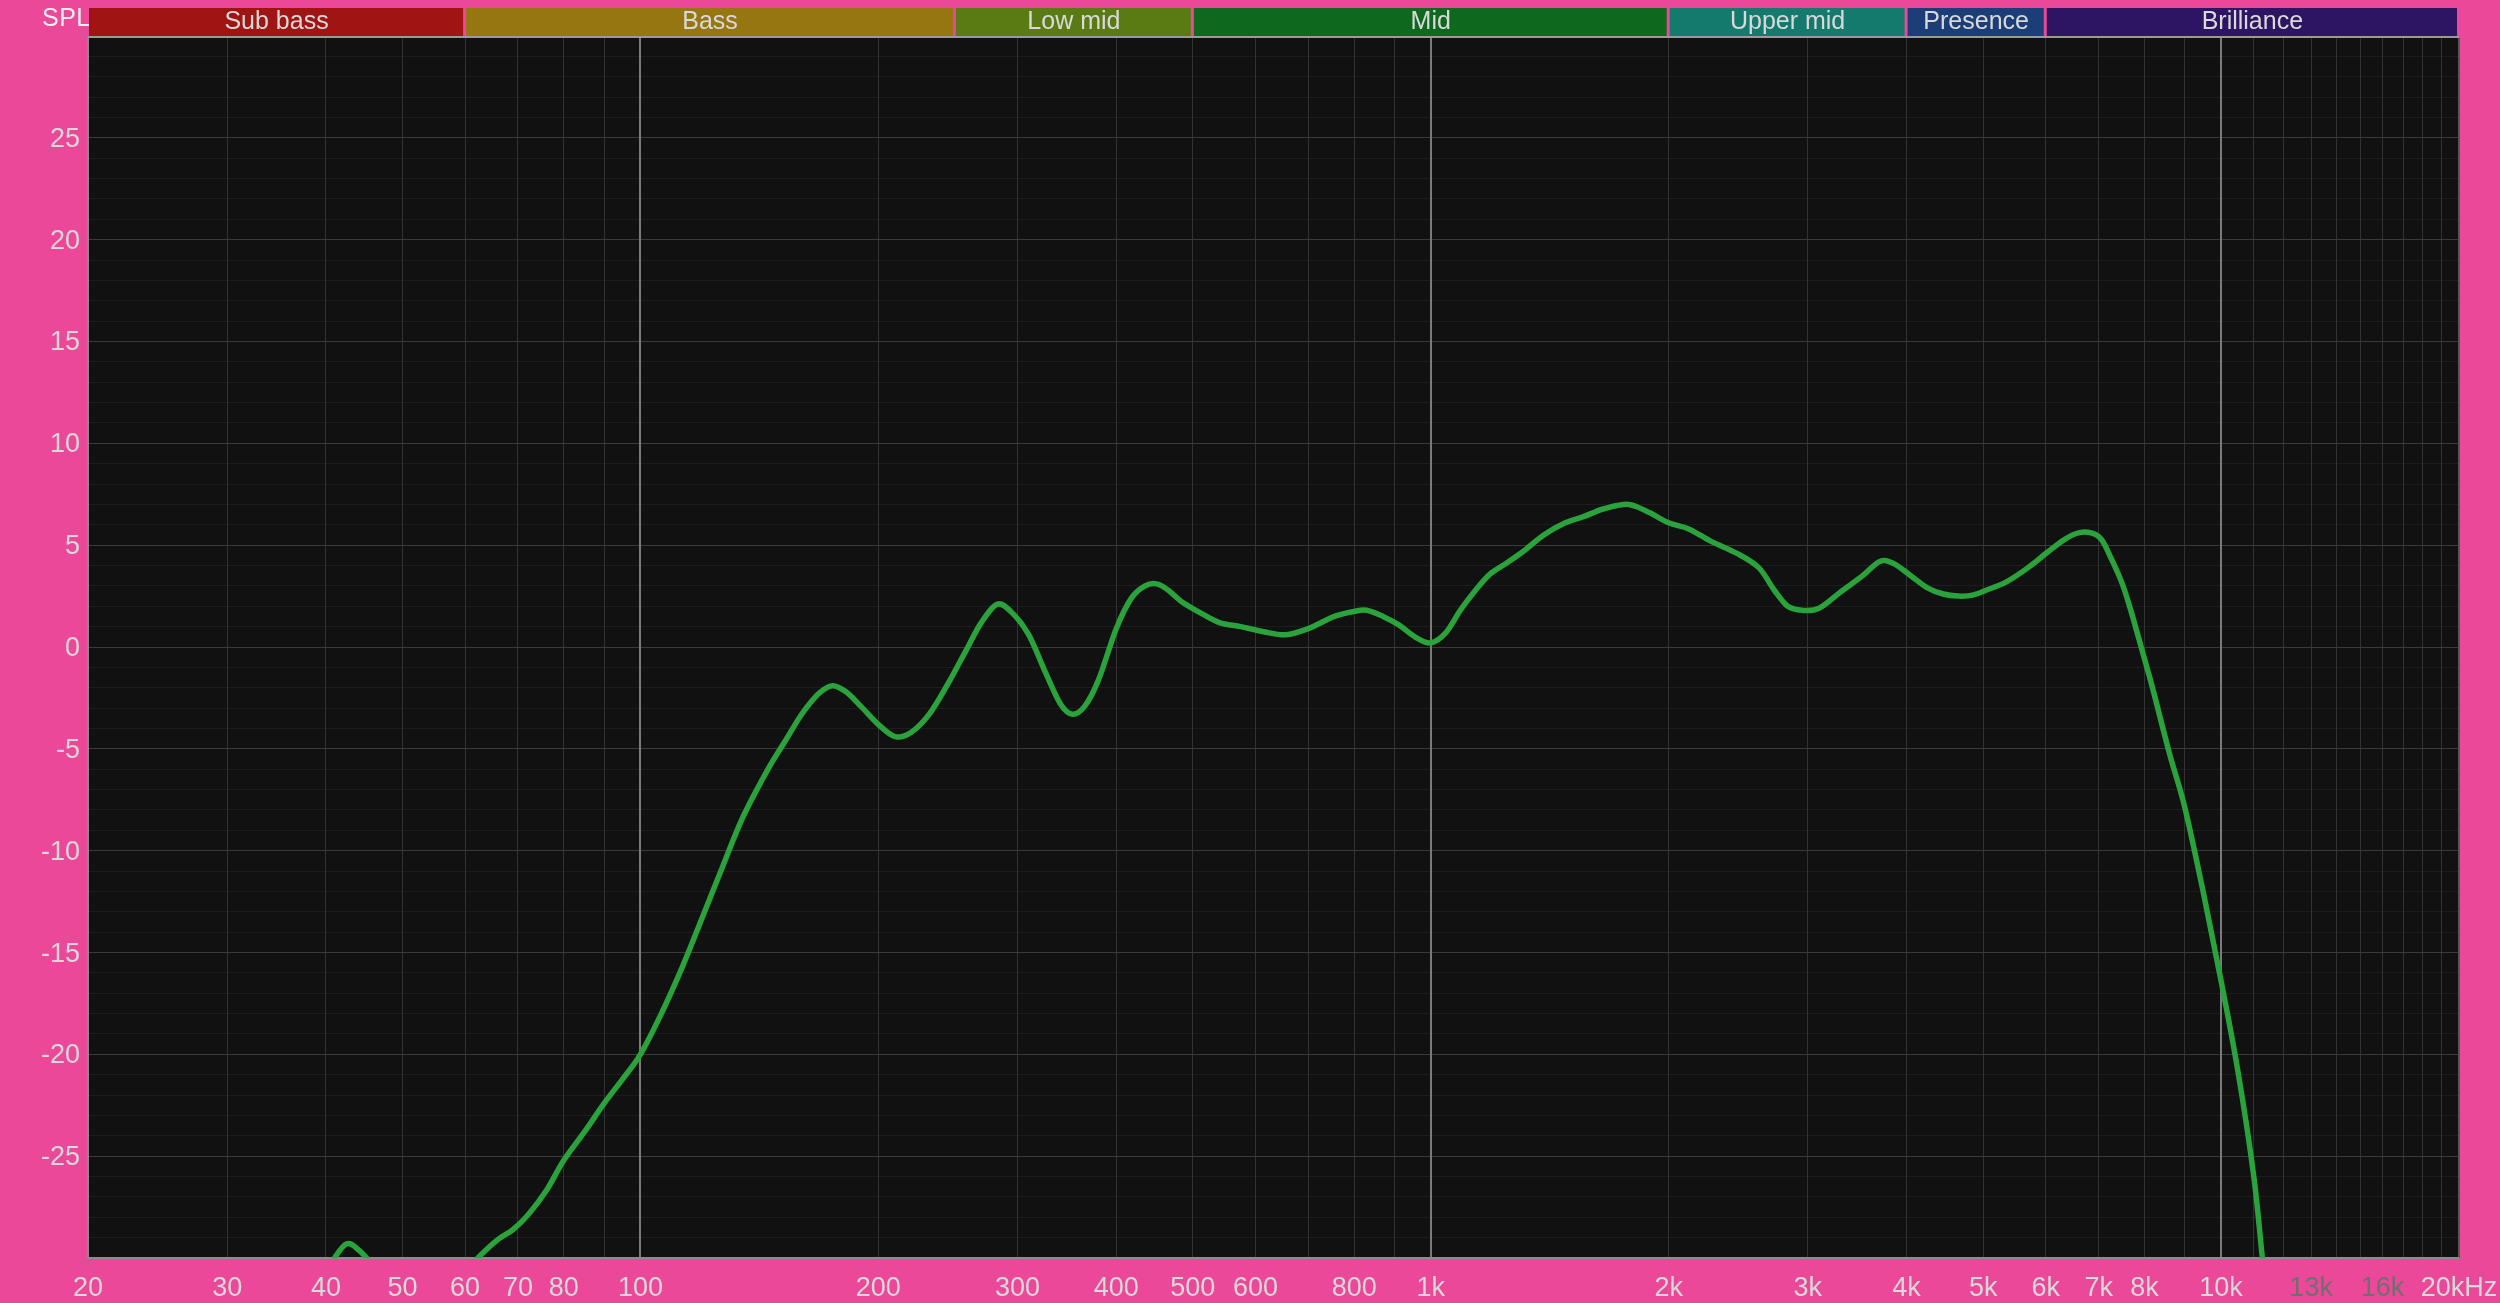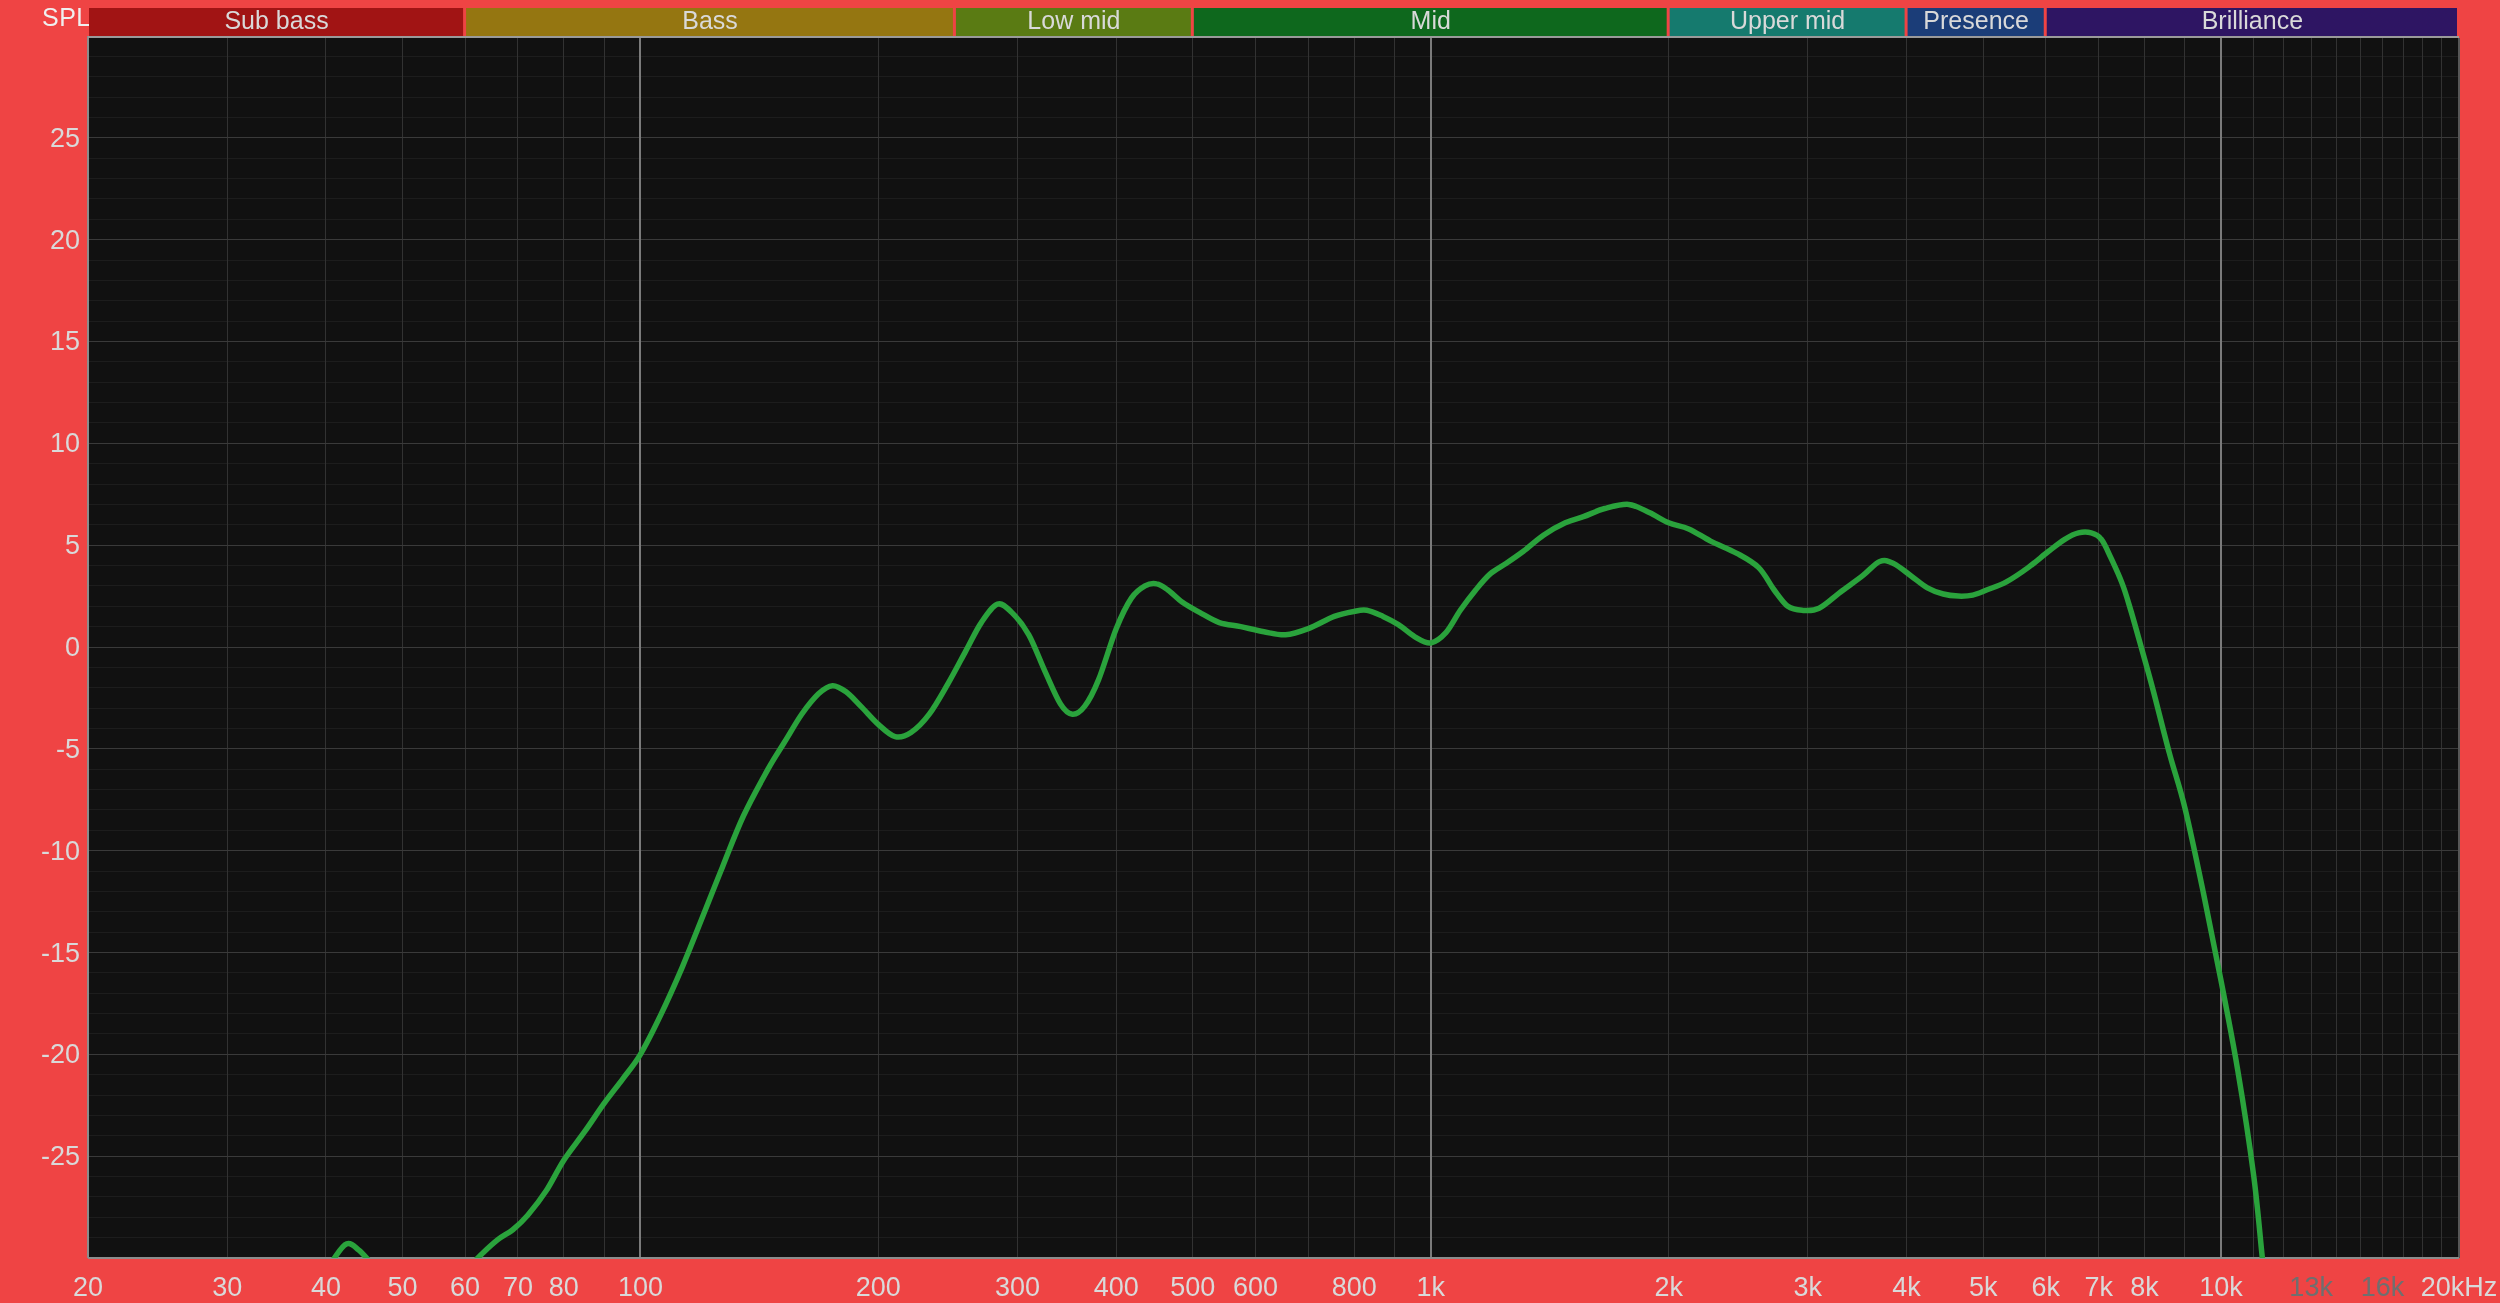--- a/index.html
+++ b/index.html
@@ -8,21 +8,21 @@
     width: 2500px;
     height: 1303px;
     background: #0d0d0d;
     overflow: hidden;
     font-family: "Liberation Sans", "DejaVu Sans", sans-serif;
   }
   #stage {
     position: relative;
     width: 2500px;
     height: 1303px;
-    background: #ef4444;
+    background: #ec4899;
   }
   #chart-svg {
     position: absolute;
     left: 0;
     top: 0;
     display: block;
   }
   .spl-label {
     position: absolute;
     left: 42px;

